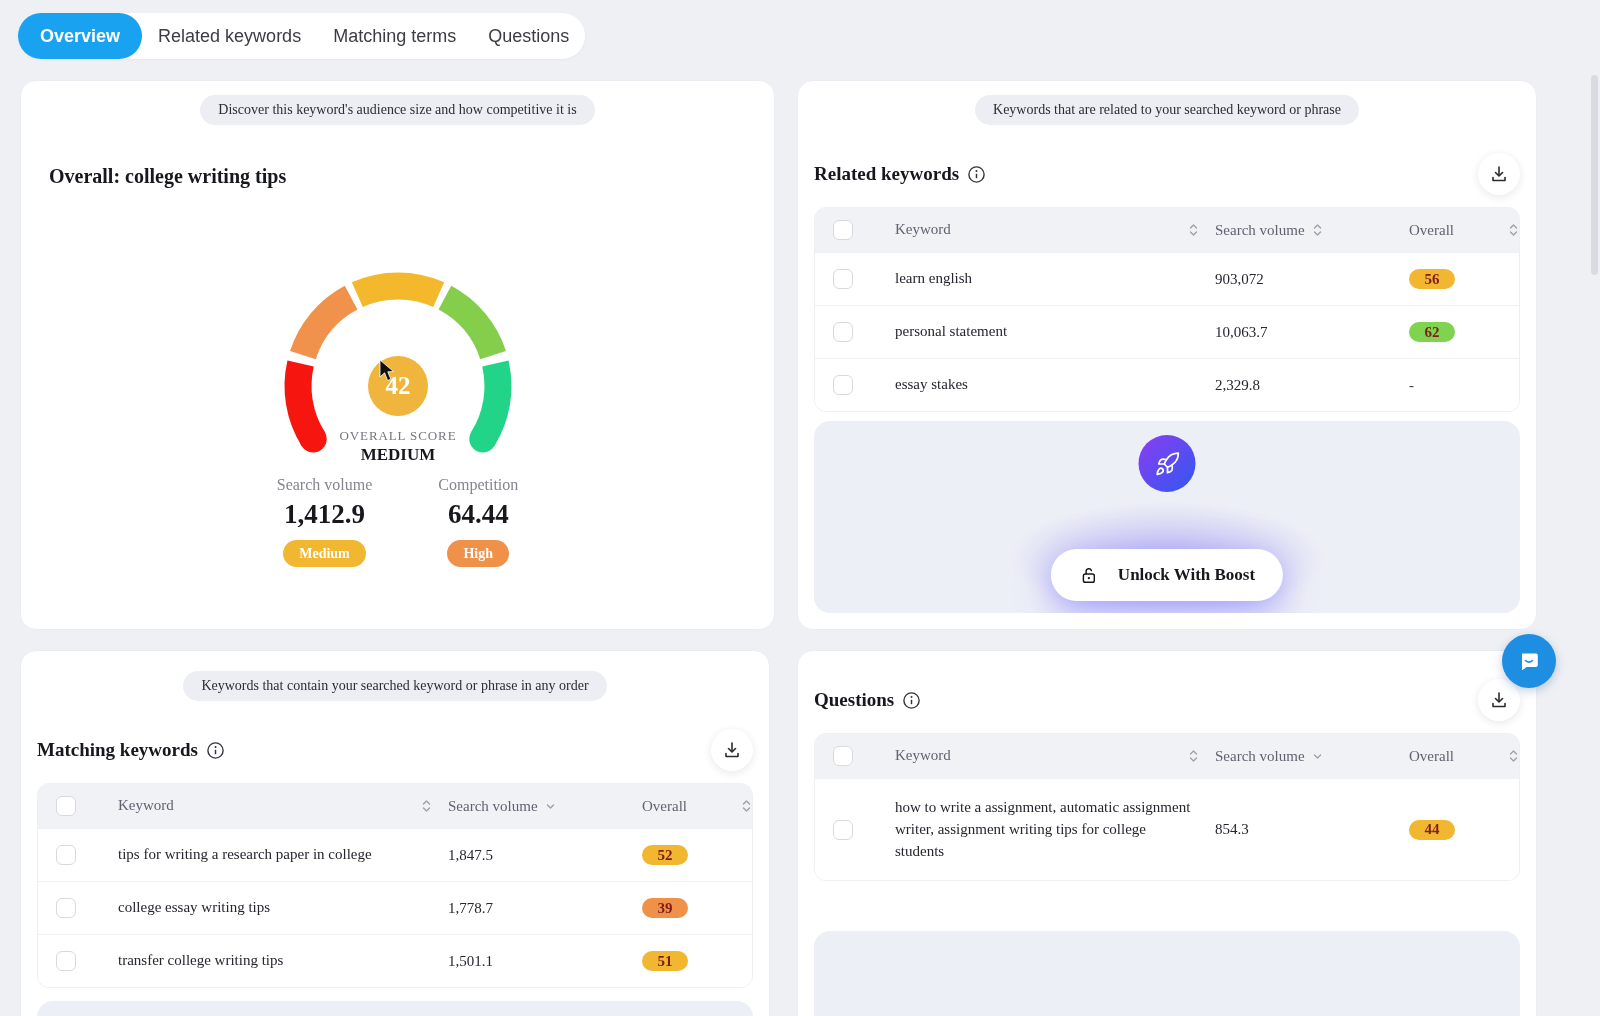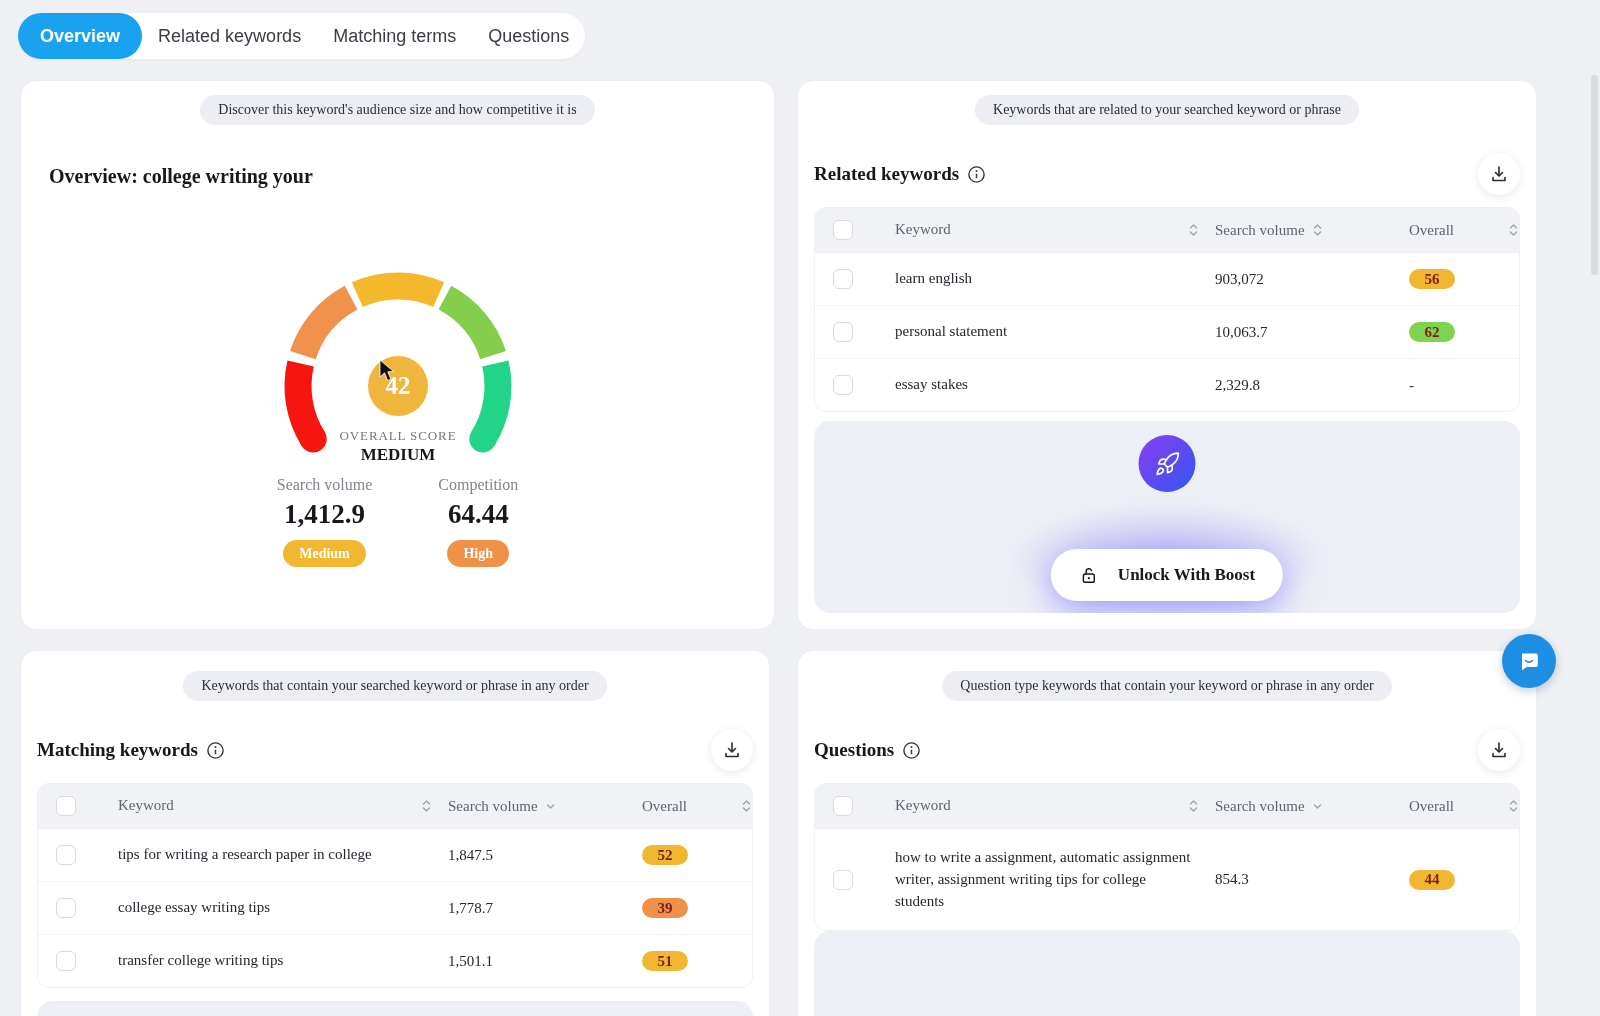--- a/index.html
+++ b/index.html
@@ -87,21 +87,21 @@
 
 <div class="tabbar">
   <div class="tab active" style="background: rgb(24, 162, 240);">Overview</div>
   <div class="tab">Related keywords</div>
   <div class="tab">Matching terms</div>
   <div class="tab">Questions</div>
 </div>
 
 <div class="card" id="card-overview">
   <div class="hint">Discover this keyword's audience size and how competitive it is</div>
-  <div id="ov-title">Overview: college writing your</div>
+  <div id="ov-title">Overall: college writing tips</div>
 
   <div class="gauge-wrap">
     <svg width="260" height="210" viewBox="-130 -130 260 210">
       <g fill="none" stroke-width="27">
         <path d="M -84.8 53.0 A 100 100 0 0 1 -97.4 -22.5" style="stroke: rgb(246, 21, 15);"></path>
         <path d="M -95.1 -30.9 A 100 100 0 0 1 -46.9 -88.3" style="stroke: rgb(240, 146, 75);"></path>
         <path d="M -40.7 -91.4 A 100 100 0 0 1 40.7 -91.4" style="stroke: rgb(244, 184, 45);"></path>
         <path d="M 46.9 -88.3 A 100 100 0 0 1 95.1 -30.9" style="stroke: rgb(133, 206, 75);"></path>
         <path d="M 97.4 -22.5 A 100 100 0 0 1 84.8 53.0" style="stroke: rgb(34, 212, 135);"></path>
       </g>
@@ -323,21 +323,20 @@
       <div class="cell-vol">1,501.1</div>
       <div class="cell-ov">
           <span class="badge" style="background: rgb(242, 183, 49);">51</span>
         </div>
     </div>
   </div>
   <div class="unlock-box"></div>
 </div>
 
 <div class="card panel-bottom" id="card-questions">
-  <div class="hint">Question type keywords that contain your keyword or phrase in any order</div>
   <div class="panel-head">
     <div class="panel-title">
       <span>Questions</span>
       <svg width="19" height="19" viewBox="0 0 19 19">
         <circle cx="9.5" cy="9.5" r="7.6" fill="none" stroke="#33343c" stroke-width="1.4"></circle>
         <line x1="9.5" y1="8.8" x2="9.5" y2="13.2" stroke="#33343c" stroke-width="1.5"></line>
         <circle cx="9.5" cy="6" r="1" fill="#33343c"></circle>
       </svg>
     </div>
     <div class="dl-btn">

